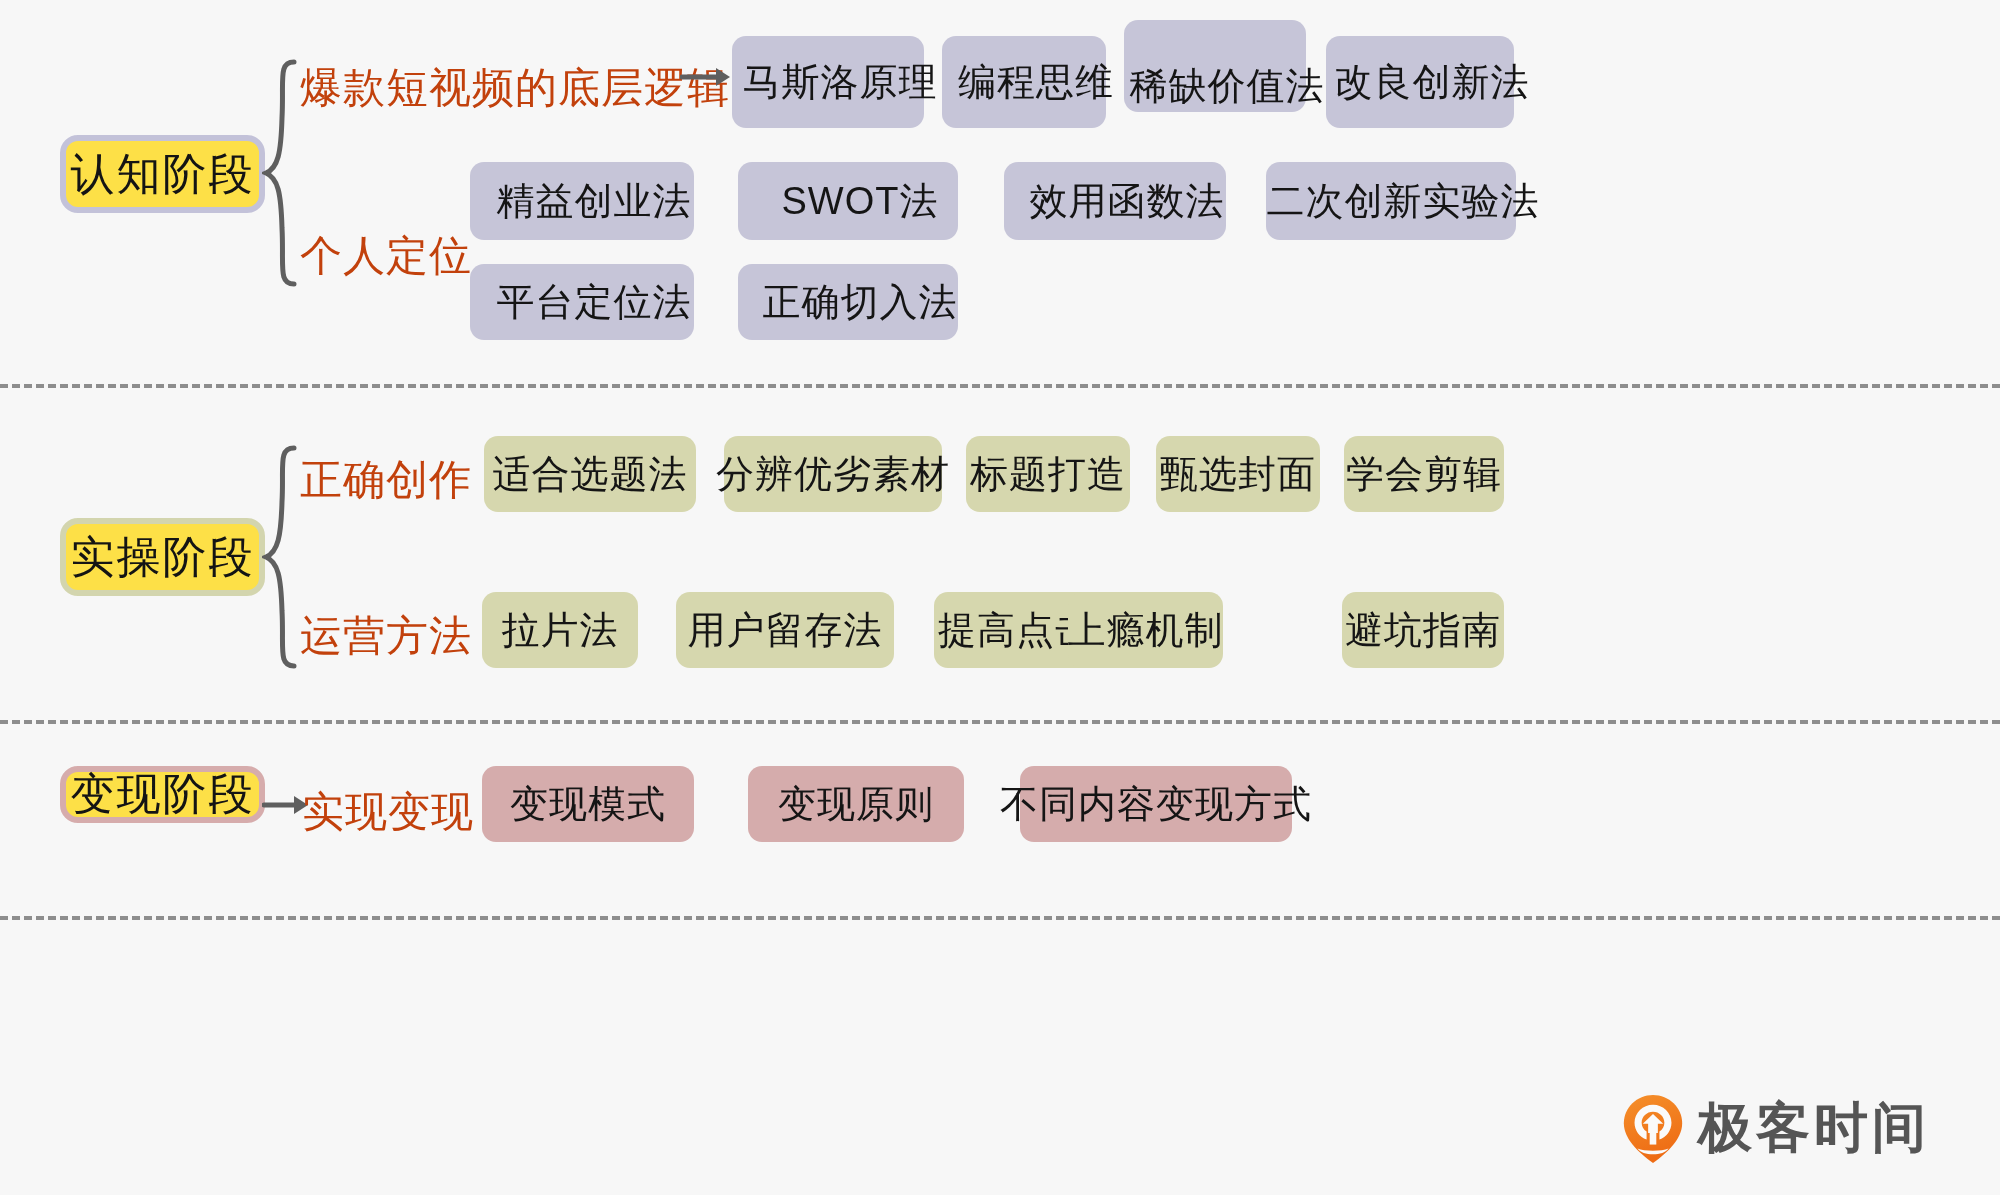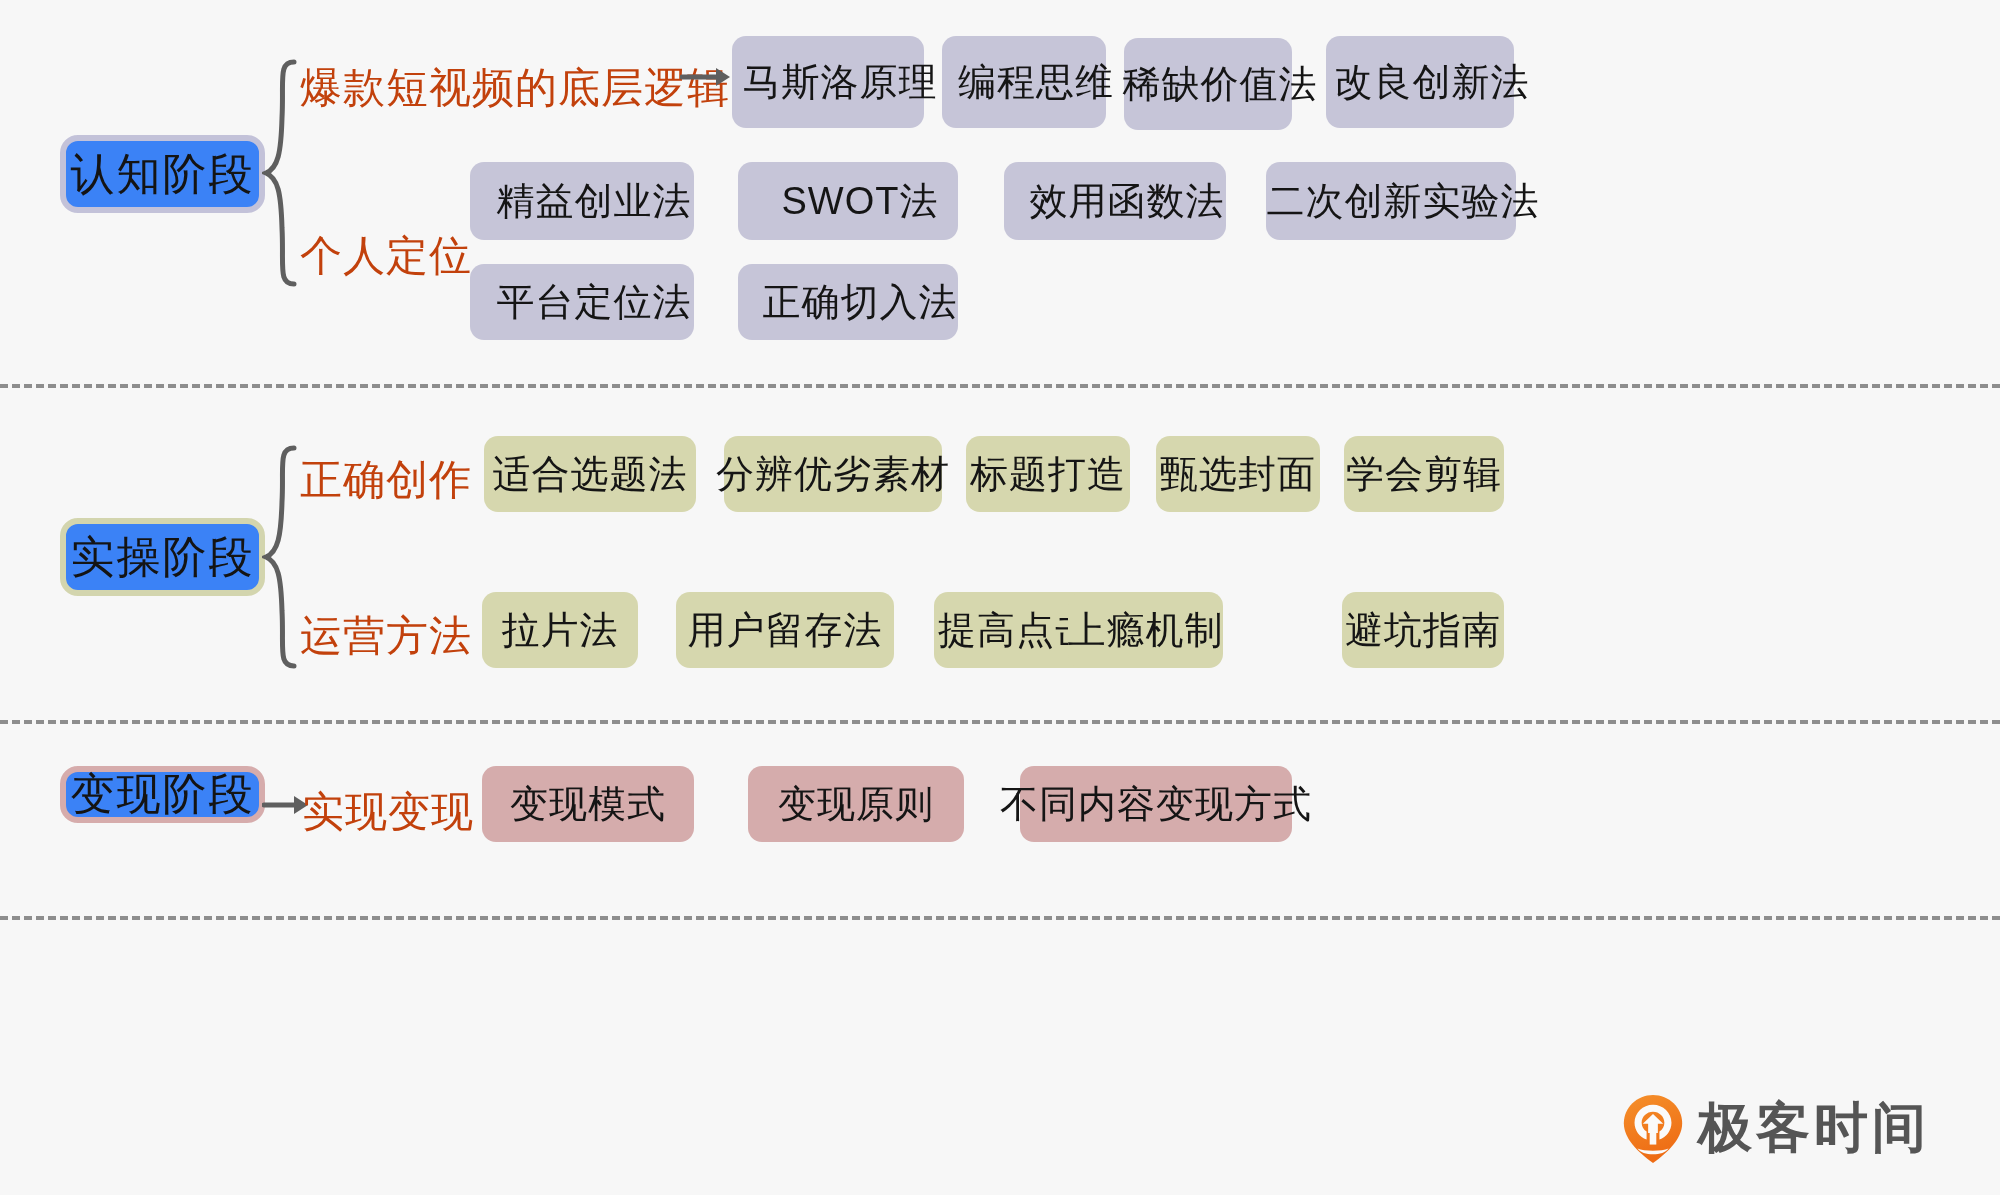--- a/index.html
+++ b/index.html
@@ -27,21 +27,21 @@
     border-top: 4px dashed #8d8d8d;
   }
 
   
   .stage-chip {
     position: absolute;
     display: flex;
     align-items: center;
     justify-content: center;
     box-sizing: border-box;
-    background: #3b82f6;
+    background: #fde047;
     border: 6px solid #c2c1d8;
     border-radius: 18px;
     font-size: 44px;
     color: #141414;
     letter-spacing: 2px;
     white-space: nowrap;
   }
   .stage-chip.cognition { border-color: #c3c2d9; }
   .stage-chip.practice  { border-color: #d3d5ae; }
   .stage-chip.monetize  { border-color: #d6acac; }
@@ -123,21 +123,21 @@
     <path d="M2 15 L42 15" stroke="#5f5f5f" stroke-width="5" stroke-linecap="round" fill="none"></path>
     <path d="M36 6 L50 15 L36 24 Z" fill="#5f5f5f"></path>
   </svg>
 
   <div class="node purple" style="left:732px; top:36px; width:192px; height:92px;">
     <span>马斯洛原理</span>
   </div>
   <div class="node purple" style="left:942px; top:36px; width:164px; height:92px;">
     <span>编程思维</span>
   </div>
-  <div class="node purple" style="left:1124px; top:38px; width:168px; height:92px;">
+  <div class="node purple" style="left:1124px; top:20px; width:182px; height:92px;align-items:flex-end;">
     <span>稀缺价值法</span>
   </div>
   <div class="node purple" style="left:1326px; top:36px; width:188px; height:92px;">
     <span>改良创新法</span>
   </div>
 
   <div class="head-label" style="left:300px; top:228px;">个人定位</div>
 
   <div class="node purple" style="left:738px; top:162px; width:220px; height:78px;">
     <span>SWOT法</span>

